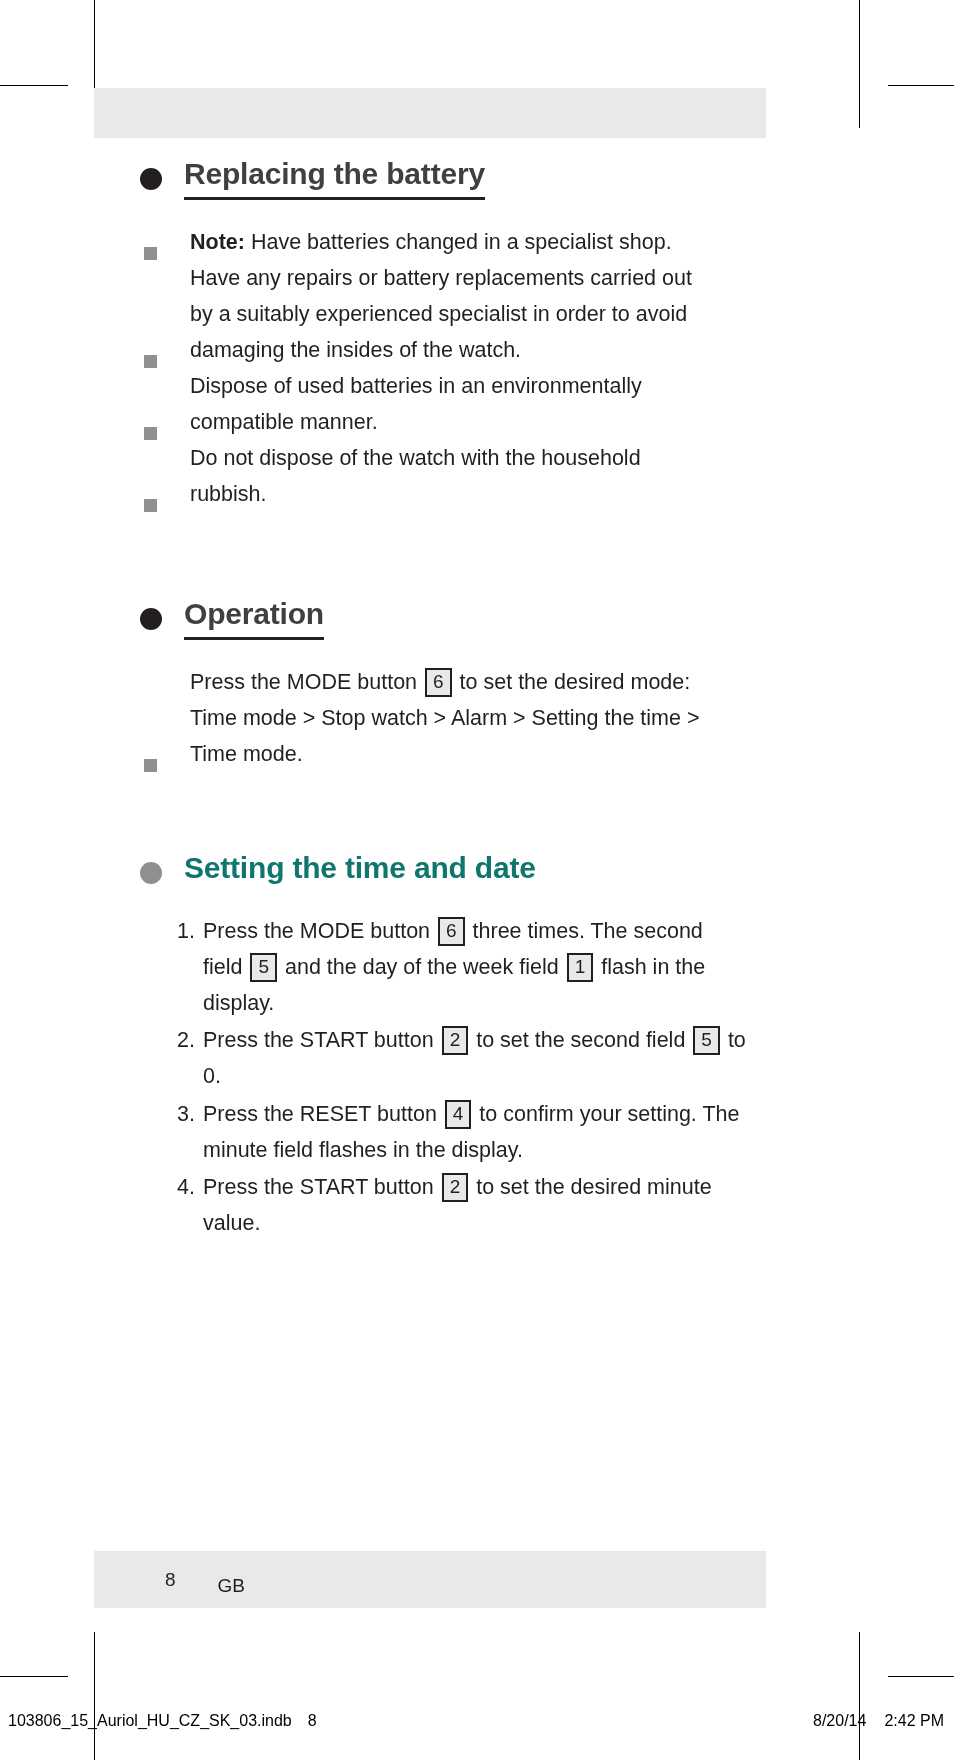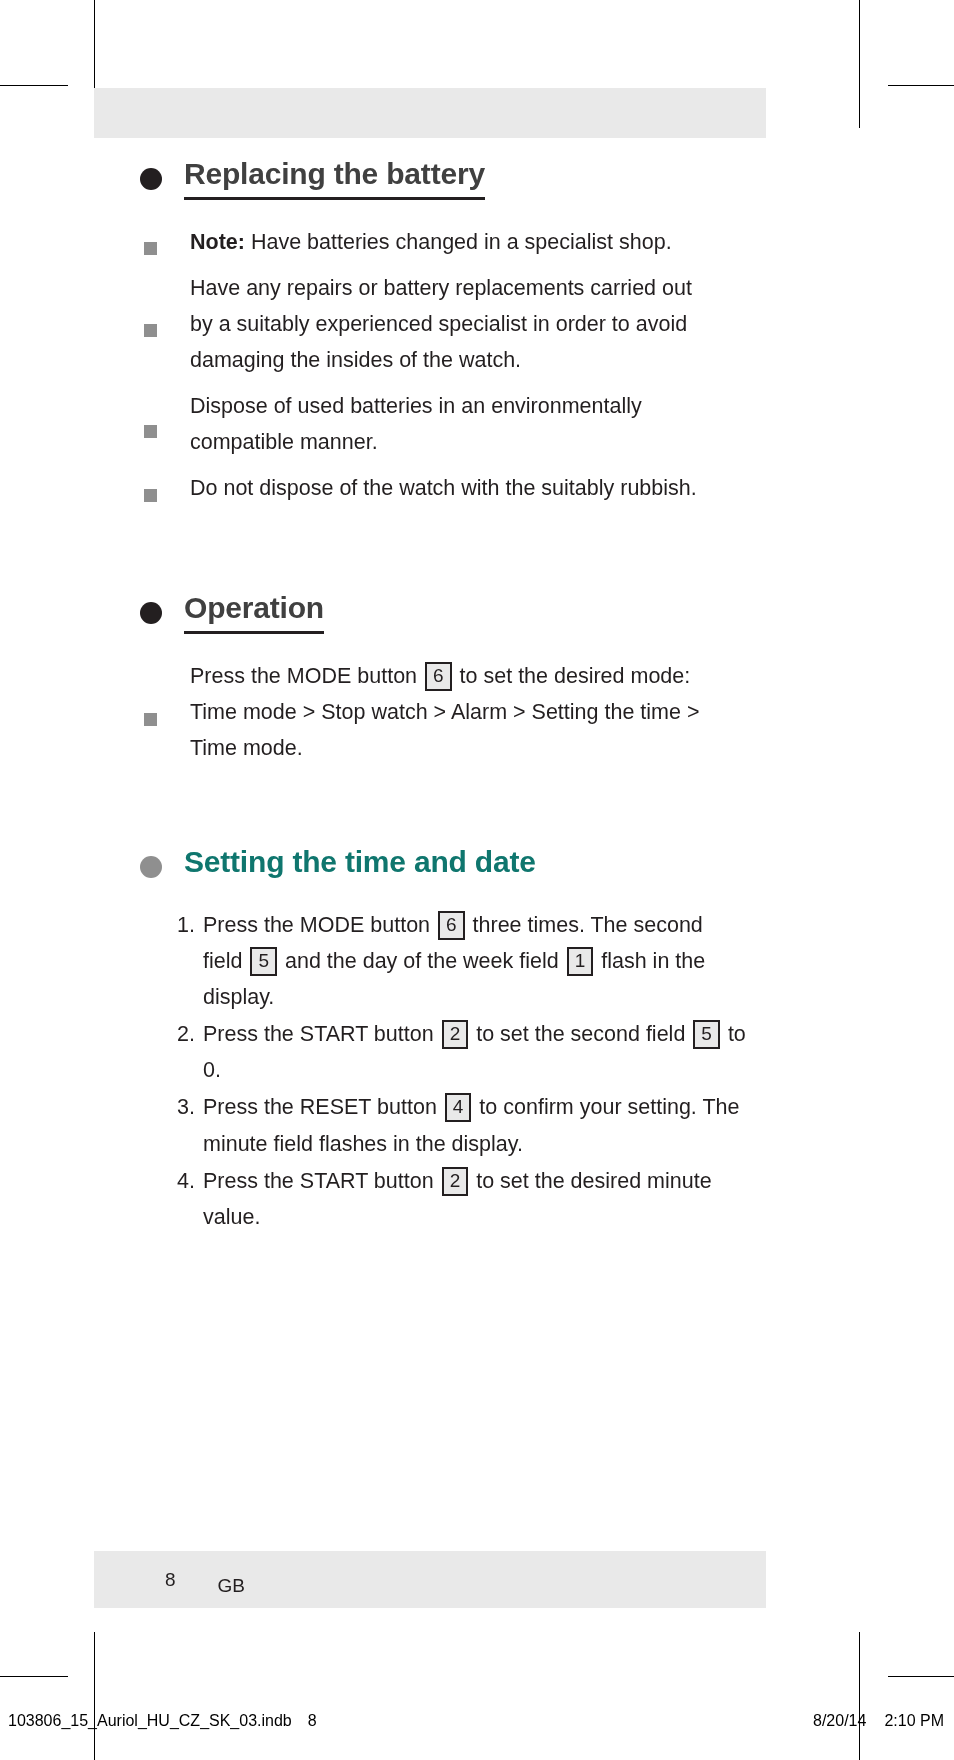--- a/index.html
+++ b/index.html
@@ -104,22 +104,21 @@
   .h-text.grey { color: #0f766e; }
 
   .h-sec-1 { margin-top: 16px; }
   .h-sec-2 { margin-top: 84px; }
   .h-sec-3 { margin-top: 78px; }
 
   
   .sq-list { margin: 0; padding: 0; list-style: none; }
   .sq-item {
     display: flex;
-    align-items: center;
-    margin-top: 10px;
+    align-items: flex-end;
   }
   .sq-mark {
     width: 13px;
     height: 13px;
     background: #8f8f8f;
     flex: 0 0 auto;
     margin-left: 50px;
     margin-top: 14px;
   }
   .sq-body {
@@ -216,21 +215,21 @@
     <li class="sq-item">
       <span class="sq-mark"></span>
       <div class="sq-body">Have any repairs or battery replacements carried out by a suitably experienced specialist in order to avoid damaging the insides of the watch.</div>
     </li>
     <li class="sq-item">
       <span class="sq-mark"></span>
       <div class="sq-body">Dispose of used batteries in an environmentally compatible manner.</div>
     </li>
     <li class="sq-item">
       <span class="sq-mark"></span>
-      <div class="sq-body">Do not dispose of the watch with the suitably rubbish.</div>
+      <div class="sq-body">Do not dispose of the watch with the household rubbish.</div>
     </li>
   </ul>
 
   <div class="h-row h-sec-2">
     <div class="h-bullet"></div>
     <div class="h-text underlined">Operation </div>
   </div>
 
   <ul class="sq-list list-gap-first">
     <li class="sq-item">
@@ -269,15 +268,15 @@
 <div class="folio">
   <span class="num">8</span>
   <span class="lang">GB</span>
 </div>
 
 <div class="slug">
   <span class="left">
     <span>103806_15_Auriol_HU_CZ_SK_03.indb</span><span class="pg">8</span>
   </span>
   <span class="right">
-    <span>8/20/14</span><span class="time">2:10 PM</span>
+    <span>8/20/14</span><span class="time">2:42 PM</span>
   </span>
 </div>
 
 </body></html>

